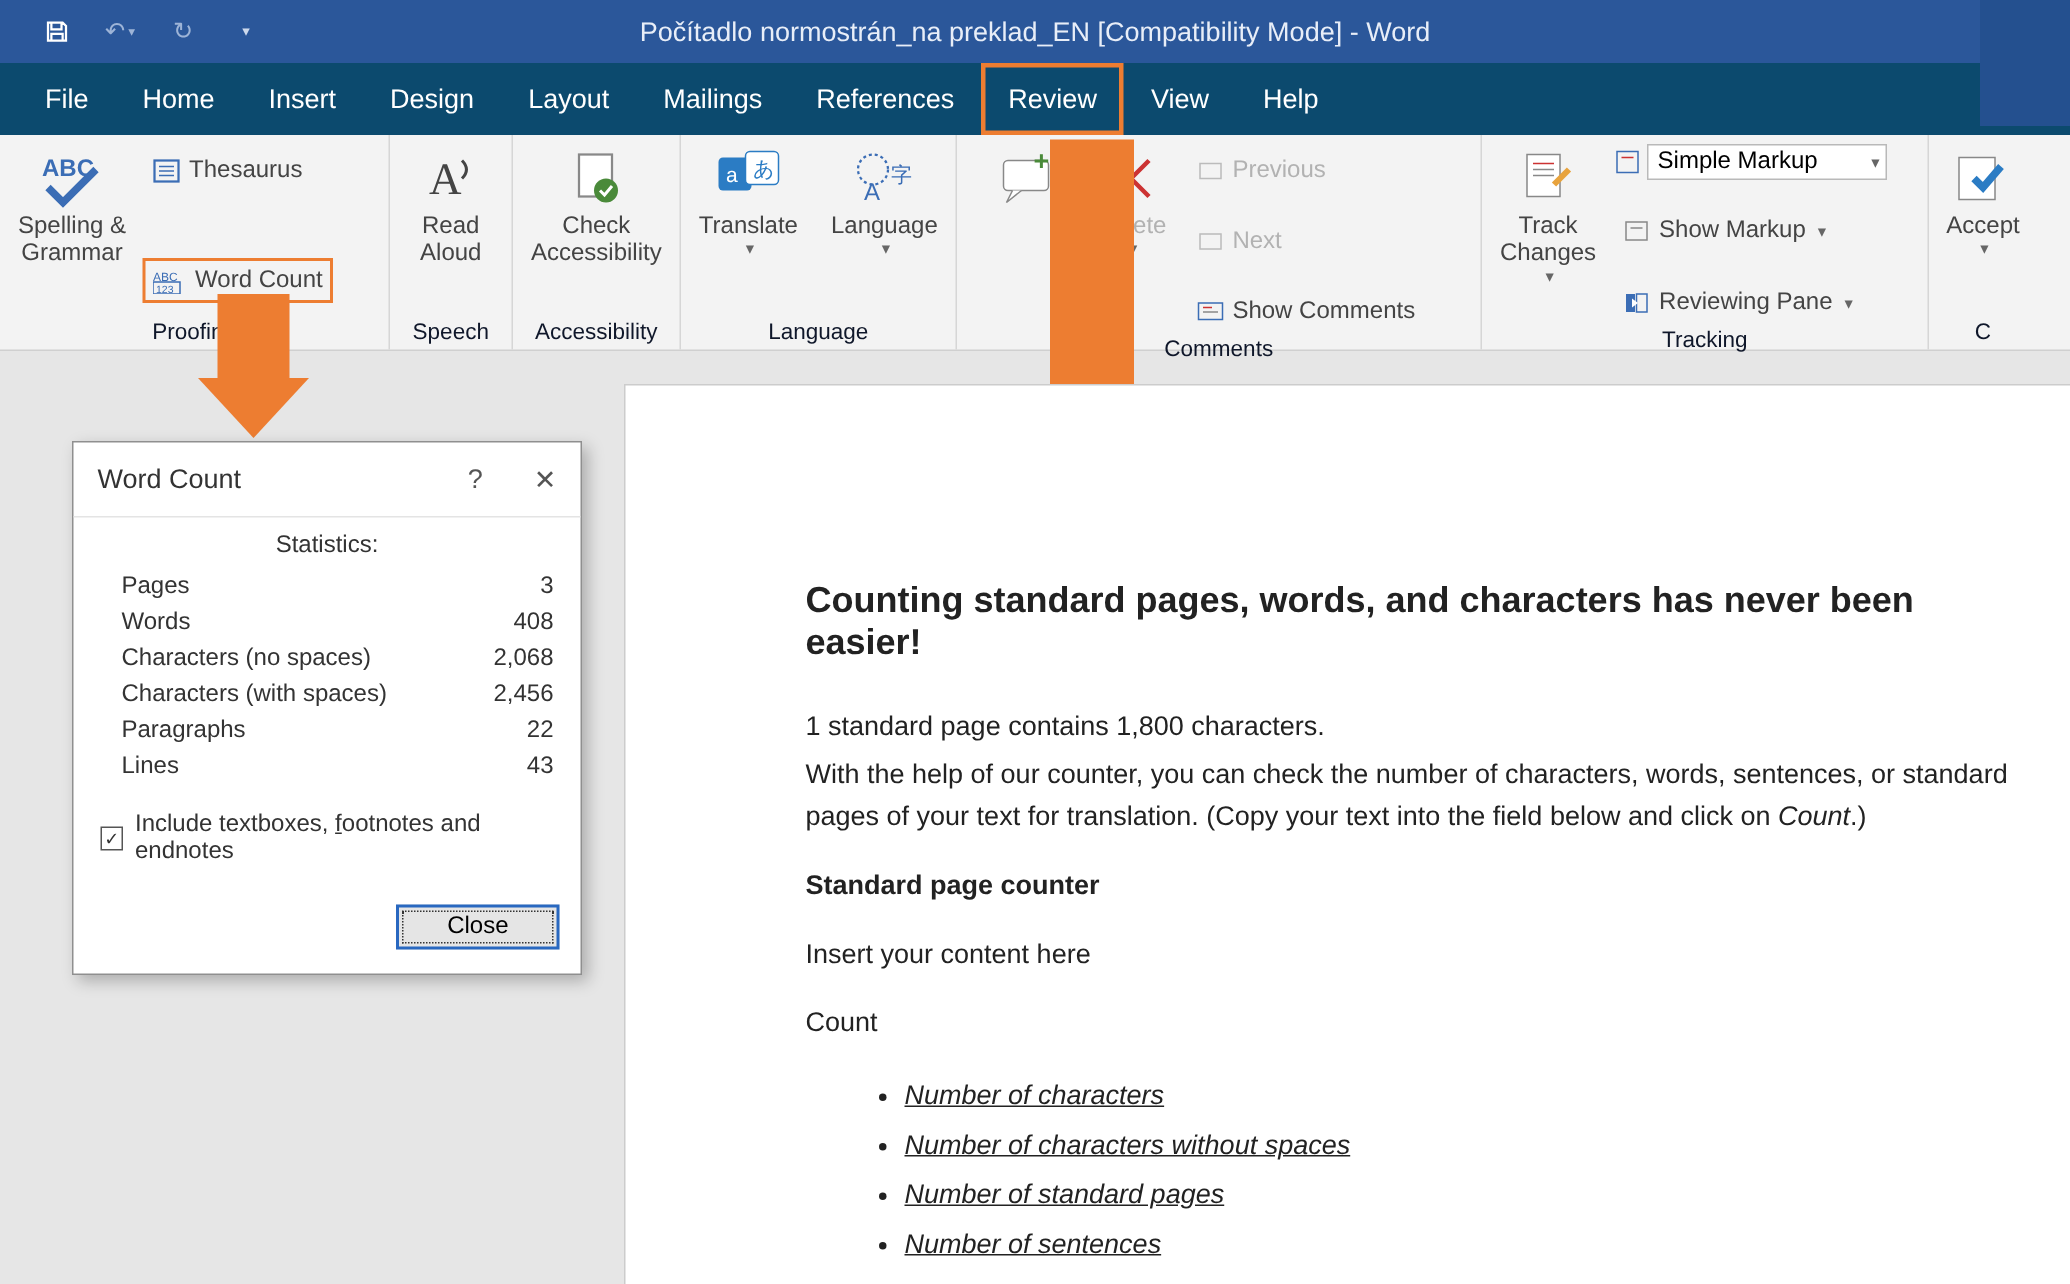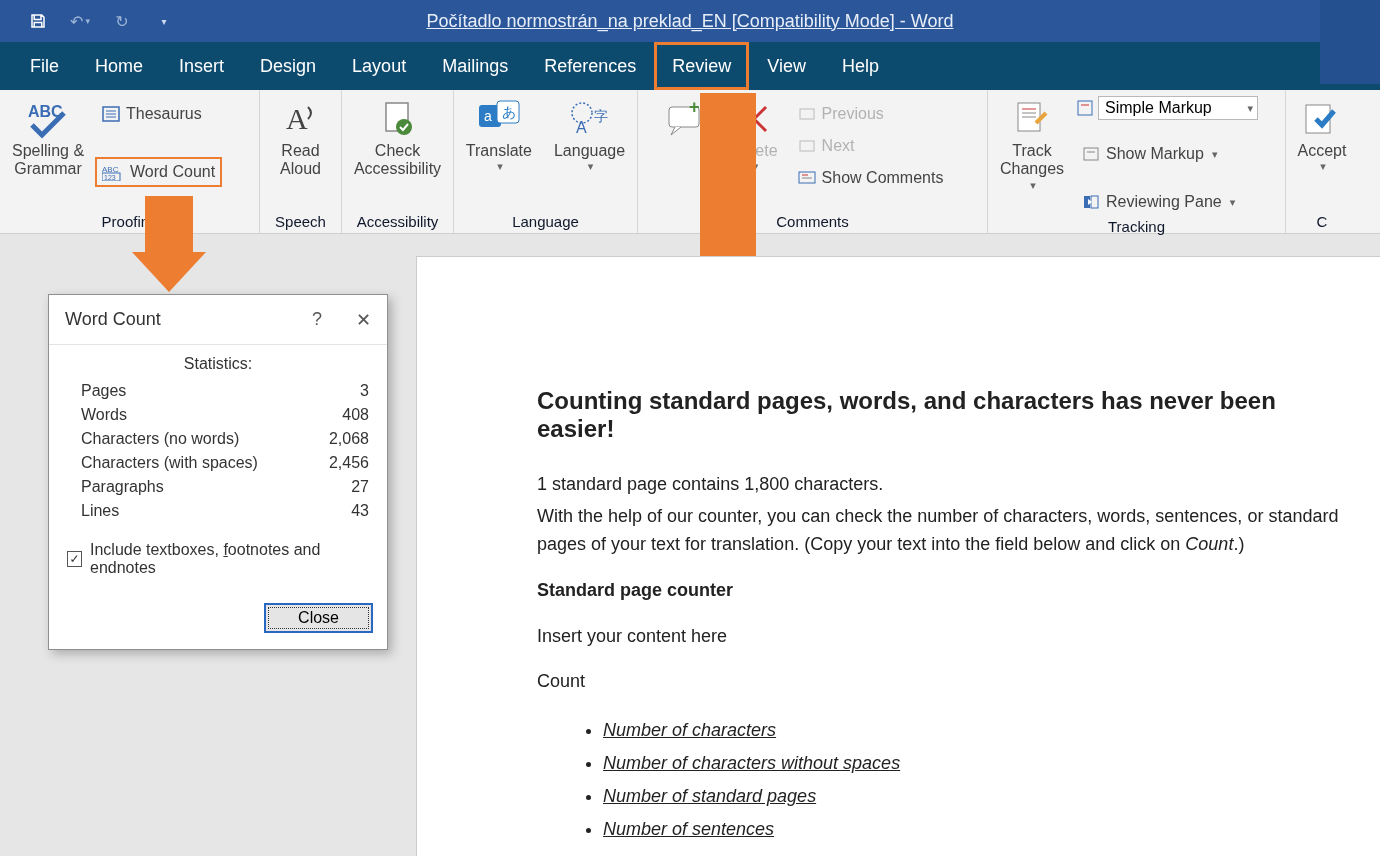--- a/index.html
+++ b/index.html
@@ -1,34 +1,34 @@
 <!DOCTYPE html>
 <html><head>
 <meta charset="utf-8">
 <style>
   * { box-sizing: border-box; margin: 0; padding: 0; }
   body { font-family: "Segoe UI", Arial, sans-serif; background: #e6e6e6; width: 1380px; height: 856px; overflow: hidden; position: relative; }
   .titlebar { background: #2b579a; height: 42px; display: flex; align-items: center; color: #fff; font-size: 17px; position: relative; }
   .qat { display: flex; align-items: center; gap: 22px; padding-left: 28px; }
   .qat-icon { width: 20px; height: 20px; display: inline-flex; align-items: center; justify-content: center; color: #fff; font-size: 16px; }
-  .titlebar-title { position: absolute; left: 50%; transform: translateX(-50%); white-space: nowrap; font-size: 18px; color: #e8eef8; text-decoration: underline; }
+  .titlebar-title { position: absolute; left: 50%; transform: translateX(-50%); white-space: nowrap; font-size: 18px; color: #e8eef8; }
   .titlebar-user { position: absolute; right: 0; top: 0; width: 60px; height: 84px; background: #24508f; }
   .menubar { background: #0c4a6e; height: 48px; display: flex; align-items: center; color: #fff; font-size: 18px; }
   .menubar .tab { padding: 0 18px; height: 48px; display: flex; align-items: center; cursor: pointer; }
   .menubar .tab.active { outline: 3px solid #ed7d31; outline-offset: -3px; }
   .tellme { display: flex; align-items: center; gap: 14px; margin-left: 24px; }
   .lightbulb { width: 18px; height: 18px; display:inline-block; }
   .ribbon { background: #f3f3f3; height: 144px; display: flex; border-bottom: 1px solid #d0d0d0; position: relative; }
   .group { border-right: 1px solid #d6d6d6; display: flex; flex-direction: column; justify-content: space-between; padding: 2px 6px 0 6px; }
   .group-label { text-align: center; font-size: 15px; color: #0f172a; padding: 2px 0 3px; }
   .group-body { flex: 1; display: flex; align-items: flex-start; }
   .big-btn { display: flex; flex-direction: column; align-items: center; padding: 4px 6px 0; font-size: 16px; color: #444; cursor:pointer; text-align:center; line-height:1.15; }
   .big-btn .icn { height: 46px; display:flex; align-items:center; justify-content:center; }
   .small-btn { display:flex; align-items:center; font-size:16px; color:#444; padding:2px 6px; gap:6px; cursor:pointer; height:28px;}
-  .stack { display:flex; flex-direction:column; gap:4px; padding-top:8px;}
+  .stack { display:flex; flex-direction:column; gap:19px; padding-top:8px;}
   .highlight { outline: 2.5px solid #ed7d31; outline-offset: -1px;}
   .dd { font-size:11px; color:#666; margin-left:2px;}
   .disabled { color:#b2b2b2; }
   .tracking-select { border:1px solid #b9b9b9; background:#fff; font-size:16px; padding:0px 20px 0px 6px; height:24px; display:flex; align-items:center; position:relative; width:160px;}
   .tracking-select:after{content:"▾"; position:absolute; right:4px; font-size:11px; color:#666;}
 
   
   .arrow { position:absolute; }
   .arrow-stem { background:#ed7d31; }
   .arrow-head { width:0; height:0; }
@@ -133,21 +133,21 @@
             </svg>
         </div>
         <span style="white-space:pre-line">Read
 Aloud</span>
       </div>
     </div>
     <div class="group-label">Speech</div>
   </div>
 
   <div class="group" style="width:112px">
-    <div class="group-body" style="justify-content:center">
+    <div class="group-body" style="">
       <div class="big-btn">
         <div class="icn">
           <svg width="36" height="40">
               <rect x="6" y="4" width="22" height="28" fill="#fff" stroke="#888" stroke-width="1.5"></rect>
               <circle cx="24" cy="28" r="8" fill="#4a8a3a"></circle>
               <path d="M20 28 l3 3 l5 -6" stroke="#fff" stroke-width="2" fill="none"></path>
             </svg>
         </div>
         <span style="white-space:pre-line">Check
 Accessibility</span>
@@ -335,30 +335,30 @@
     <div class="stats-label">Statistics:</div>
     <div class="stat-row">
         <span>Pages</span>
         <span>3</span>
       </div>
     <div class="stat-row">
         <span>Words</span>
         <span>408</span>
       </div>
     <div class="stat-row">
-        <span>Characters (no words)</span>
+        <span>Characters (no spaces)</span>
         <span>2,068</span>
       </div>
     <div class="stat-row">
         <span>Characters (with spaces)</span>
         <span>2,456</span>
       </div>
     <div class="stat-row">
         <span>Paragraphs</span>
-        <span>27</span>
+        <span>22</span>
       </div>
     <div class="stat-row">
         <span>Lines</span>
         <span>43</span>
       </div>
     <div class="chk-row">
       <span class="chk">✓</span>
       <span><span>Include textboxes, </span><span class="under">f</span><span>ootnotes and endnotes</span></span>
     </div>
   </div>

